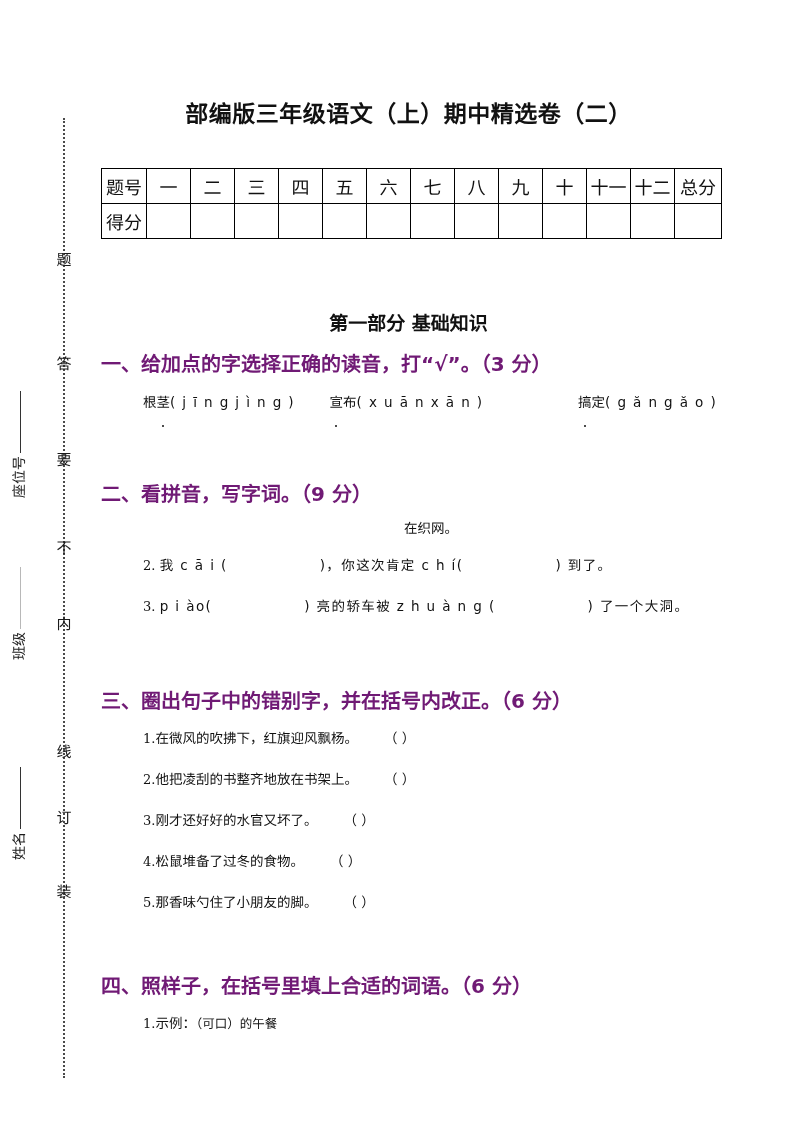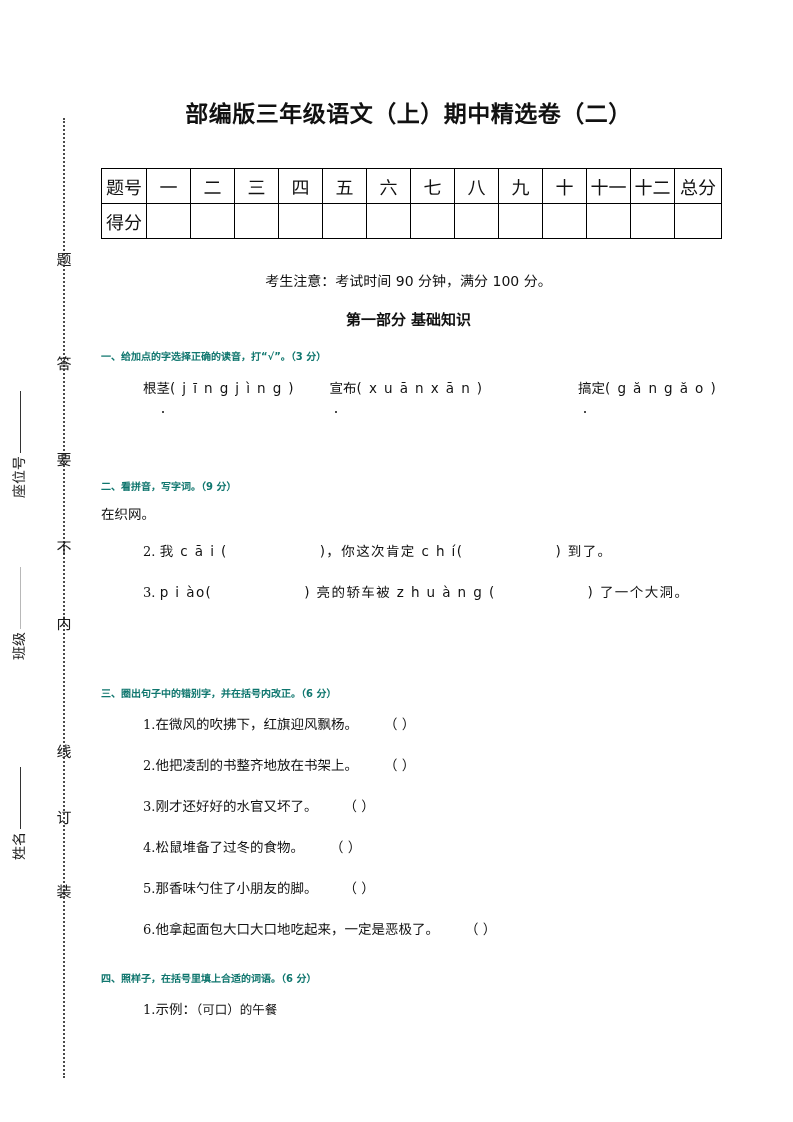--- a/index.html
+++ b/index.html
@@ -117,31 +117,31 @@
     text-align: center;
     font-size: 14px;
     color: #111;
   }
   .part-heading {
     position: absolute;
     left: 0;
     top: 308px;
     width: 625px;
     text-align: center;
-    font-size: 15px;
+    font-size: 19px;
     font-weight: bold;
     color: #111;
   }
 
   
   .q-block { position: absolute; left: 5px; width: 660px; }
   .q-title {
-    font-size: 10px;
+    font-size: 20px;
     font-weight: bold;
-    color: #0f766e;
+    color: #701a75;
     margin: 0 0 4px 0;
     white-space: nowrap;
   }
   .q-title .pts { font-weight: bold; }
   .q-line {
     font-size: 13.5px;
     color: #111;
     white-space: nowrap;
     line-height: 40px;
   }
@@ -236,21 +236,20 @@
         <td class="num-cell"></td>
         <td class="num-cell"></td>
         <td class="num-cell"></td>
         <td class="num-cell"></td>
         <td class="num-cell"></td>
         <td class="total-cell"></td>
       </tr>
     </tbody>
   </table>
 
-  <div class="exam-notice">考生注意：考试时间 90 分钟，满分 100 分。</div>
   <div class="part-heading">第一部分    基础知识</div>
 
   <div class="q-block" style="top:348px;">
     <div class="q-title">
       <span>一、</span><span>给加点的字选择正确的读音，打“√”。</span><span class="pts">（3 分）</span>
     </div>
 
 
     <div class="q-line indent2" style="line-height:42px;">
       <span>根<span class="dotchar">茎</span><span class="py">( j ī n g  j ì n g )</span></span>
@@ -259,21 +258,21 @@
       <span class="gap-l"></span>
       <span><span class="dotchar">搞</span>定<span class="py">( g ă n  g ă o )</span></span>
     </div>
   </div>
 
   <div class="q-block" style="top:478px;">
     <div class="q-title">
       <span>二、</span><span>看拼音，写字词。</span><span class="pts">（9 分）</span>
     </div>
 
-    <div class="q-line" style="line-height:34px;">在织网。</div>
+    <div class="q-line" style="line-height:34px;text-align:center;">在织网。</div>
 
     <div class="q-line indent2">
       <span class="idx">2.</span>
       <span class="py">我 c ā i (</span><span class="blank-lg"></span><span class="py">)，你这次肯定 c h í(</span><span class="blank-lg"></span><span class="py">) 到了。</span>
     </div>
 
     <div class="q-line indent2">
       <span class="idx">3.</span>
       <span class="py">p i ào(</span><span class="blank-lg"></span><span class="py">) 亮的轿车被 z h u à n g (</span><span class="blank-lg"></span><span class="py">) 了一个大洞。</span>
     </div>
@@ -292,23 +291,20 @@
     </div>
     <div class="q-line indent2">
       <span class="idx">3.</span><span>刚才还好好的水官又坏了。</span><span class="gap-s"></span><span>（        ）</span>
     </div>
     <div class="q-line indent2">
       <span class="idx">4.</span><span>松鼠堆备了过冬的食物。</span><span class="gap-s"></span><span>（        ）</span>
     </div>
     <div class="q-line indent2">
       <span class="idx">5.</span><span>那香味勺住了小朋友的脚。</span><span class="gap-s"></span><span>（        ）</span>
     </div>
-    <div class="q-line indent2">
-      <span class="idx">6.</span><span>他拿起面包大口大口地吃起来，一定是恶极了。</span><span class="gap-s"></span><span>（        ）</span>
-    </div>
   </div>
 
   <div class="q-block" style="top:970px;">
     <div class="q-title">
       <span>四、</span><span>照样子，在括号里填上合适的词语。</span><span class="pts">（6 分）</span>
     </div>
 
     <div class="q-line indent2">
       <span class="idx">1.</span><span>示例：</span><span class="example-small">（可口）的午餐</span>
     </div>

